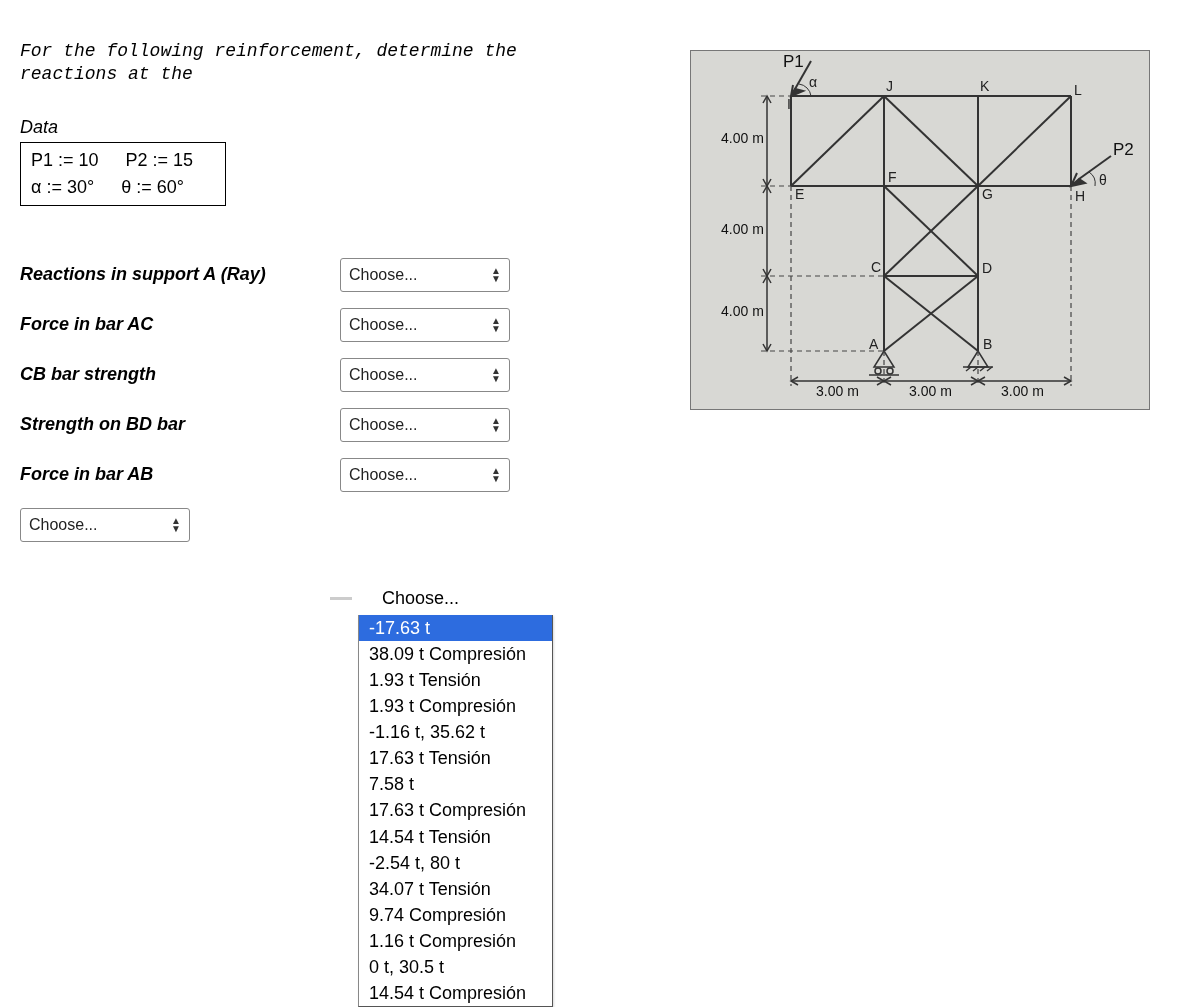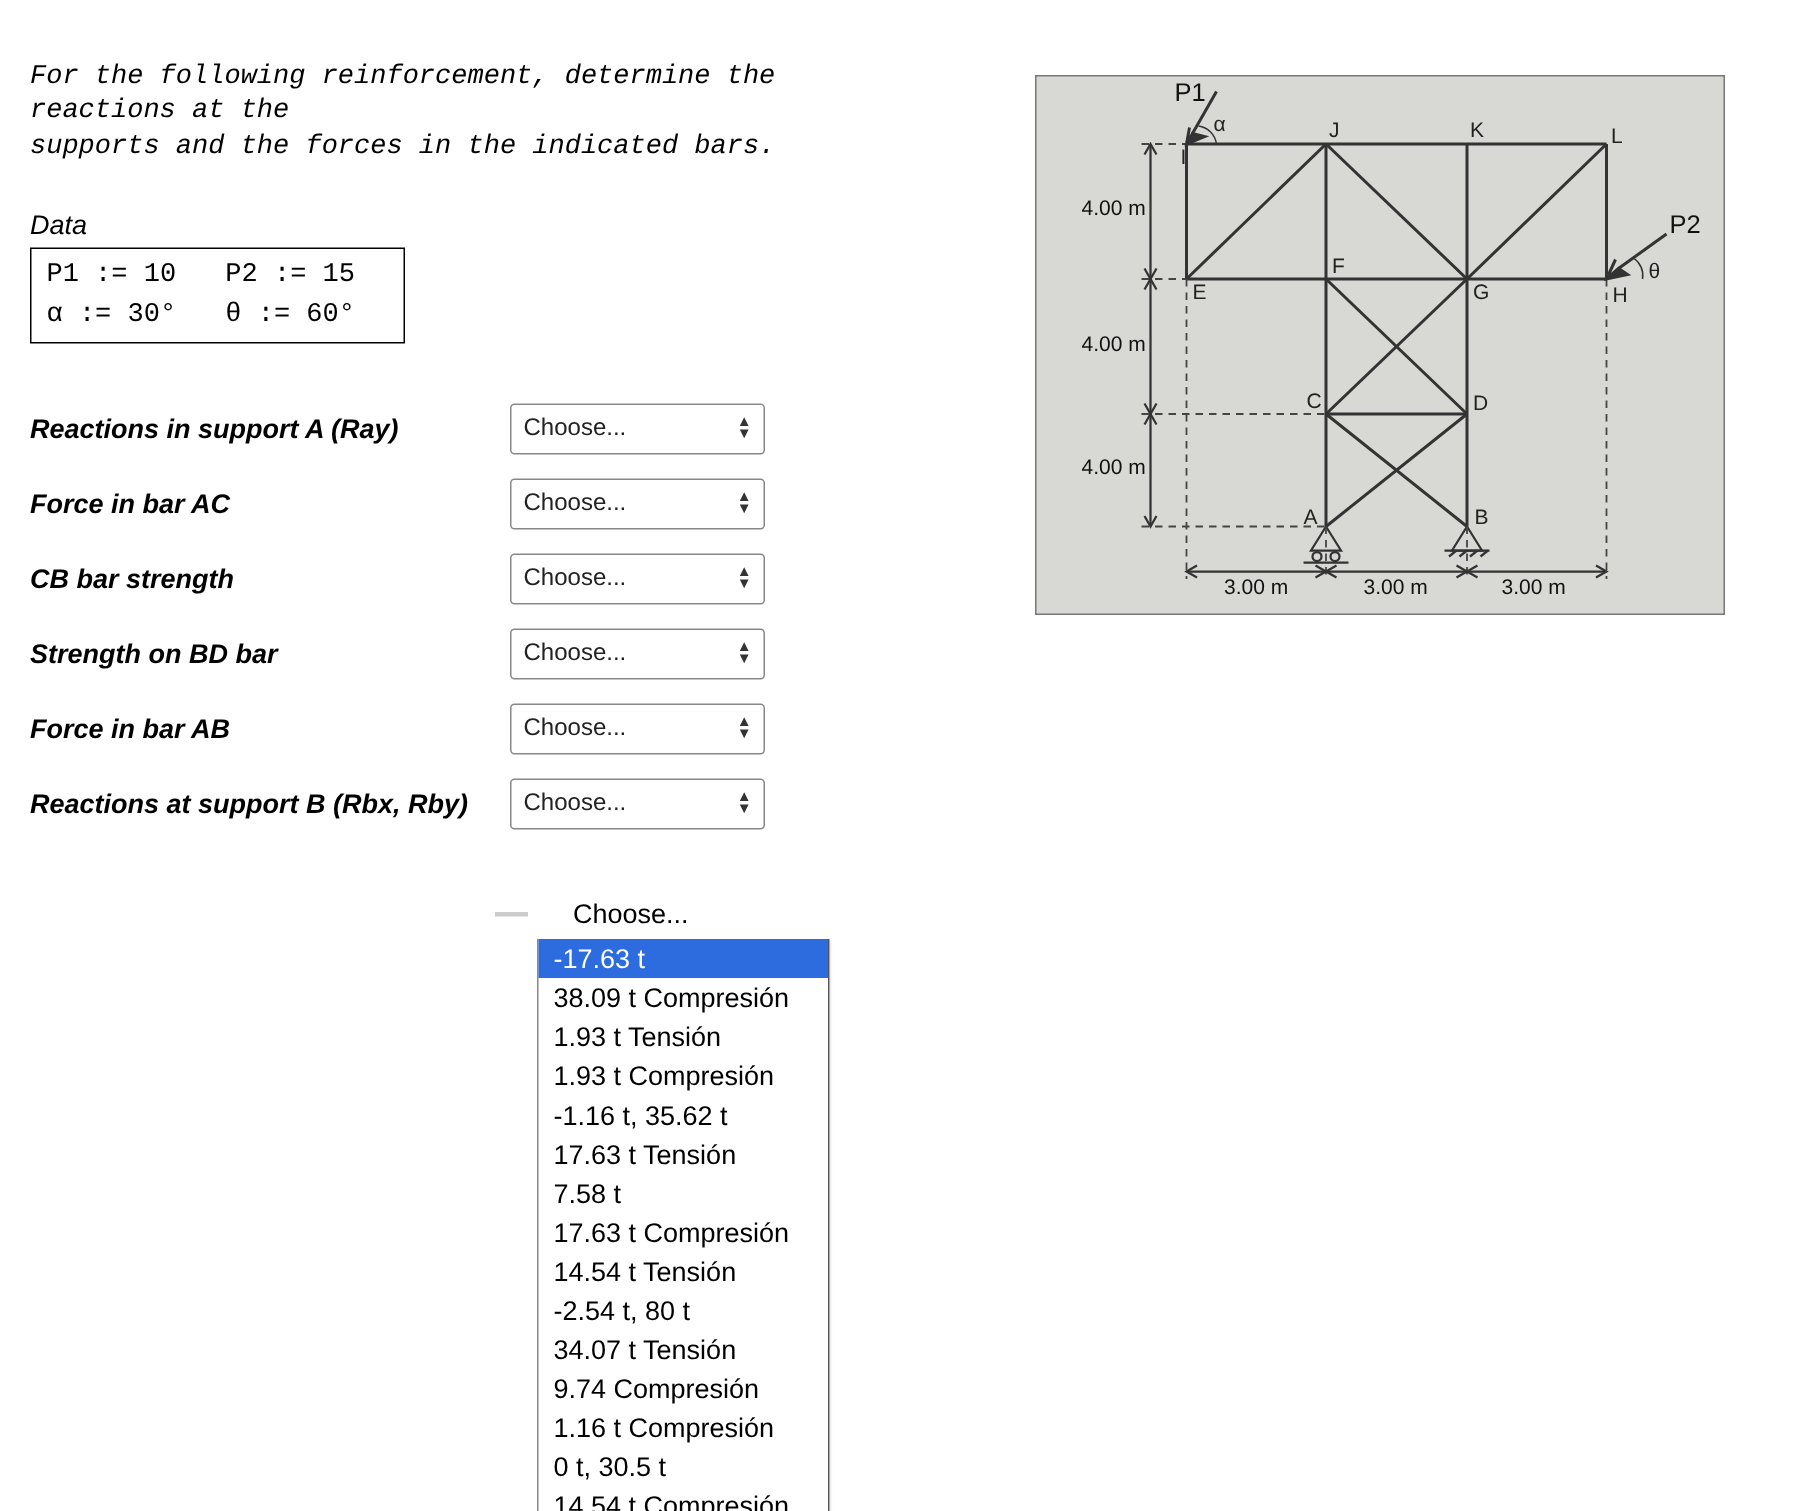--- a/index.html
+++ b/index.html
@@ -12,24 +12,24 @@
       color: #000;
     }
     .top-row { display: flex; justify-content: space-between; align-items: flex-start; }
     .left-column { flex: 0 0 560px; }
     .problem-text { font-style: italic; margin-bottom: 30px; line-height: 1.3; font-family: Liberation Mono, monospace; }
     .data-heading { font-style: italic; margin-bottom: 4px; }
     .data-box {
       display: inline-block;
       border: 1px solid #000;
       padding: 4px 10px;
-      font-family: Liberation Mono, monospace;
+      font-family: Liberation Sans, sans-serif;
       font-size: 18px;
       line-height: 1.5;
-      margin-bottom: 40px;
+      margin-bottom: 52px;
     }
     .data-box .row span { margin-right: 22px; display: inline-block; }
     .questions { font-style: italic; }
     .q-row {
       display: flex;
       align-items: center;
       margin-bottom: 16px;
       gap: 20px;
     }
     .q-label { flex: 0 0 300px; font-weight: bold; }
@@ -95,21 +95,20 @@
     .node-text { font-size: 14px; fill: #222; }
     .load-text { font-size: 17px; fill: #111; font-weight: 500; }
   </style>
 </head>
 <body>
 
 <div class="top-row">
   <div class="left-column">
     <div class="problem-text">
       <span>For the following reinforcement, determine the reactions at the</span><br>
-      <span>supports and the forces in the indicated bars.</span>
     </div>
 
     <div class="data-heading">Data</div>
     <div class="data-box">
       <div class="row">
         <span>P1 := 10</span>
         <span>P2 := 15</span>
       </div>
       <div class="row">
         <span>α := 30°</span>
@@ -147,21 +146,20 @@
         </div>
       </div>
       <div class="q-row">
         <div class="q-label">Force in bar AB</div>
         <div class="select">
           <span class="sel-label">Choose...</span>
           <span class="arrows">▲<br>▼</span>
         </div>
       </div>
       <div class="q-row">
-        <div class="q-label">Reactions at support B (Rbx, Rby)</div>
         <div class="select">
           <span class="sel-label">Choose...</span>
           <span class="arrows">▲<br>▼</span>
         </div>
       </div>
     </div>
   </div>
 
   <div class="diagram-box">
     <div class="diagram-frame">

